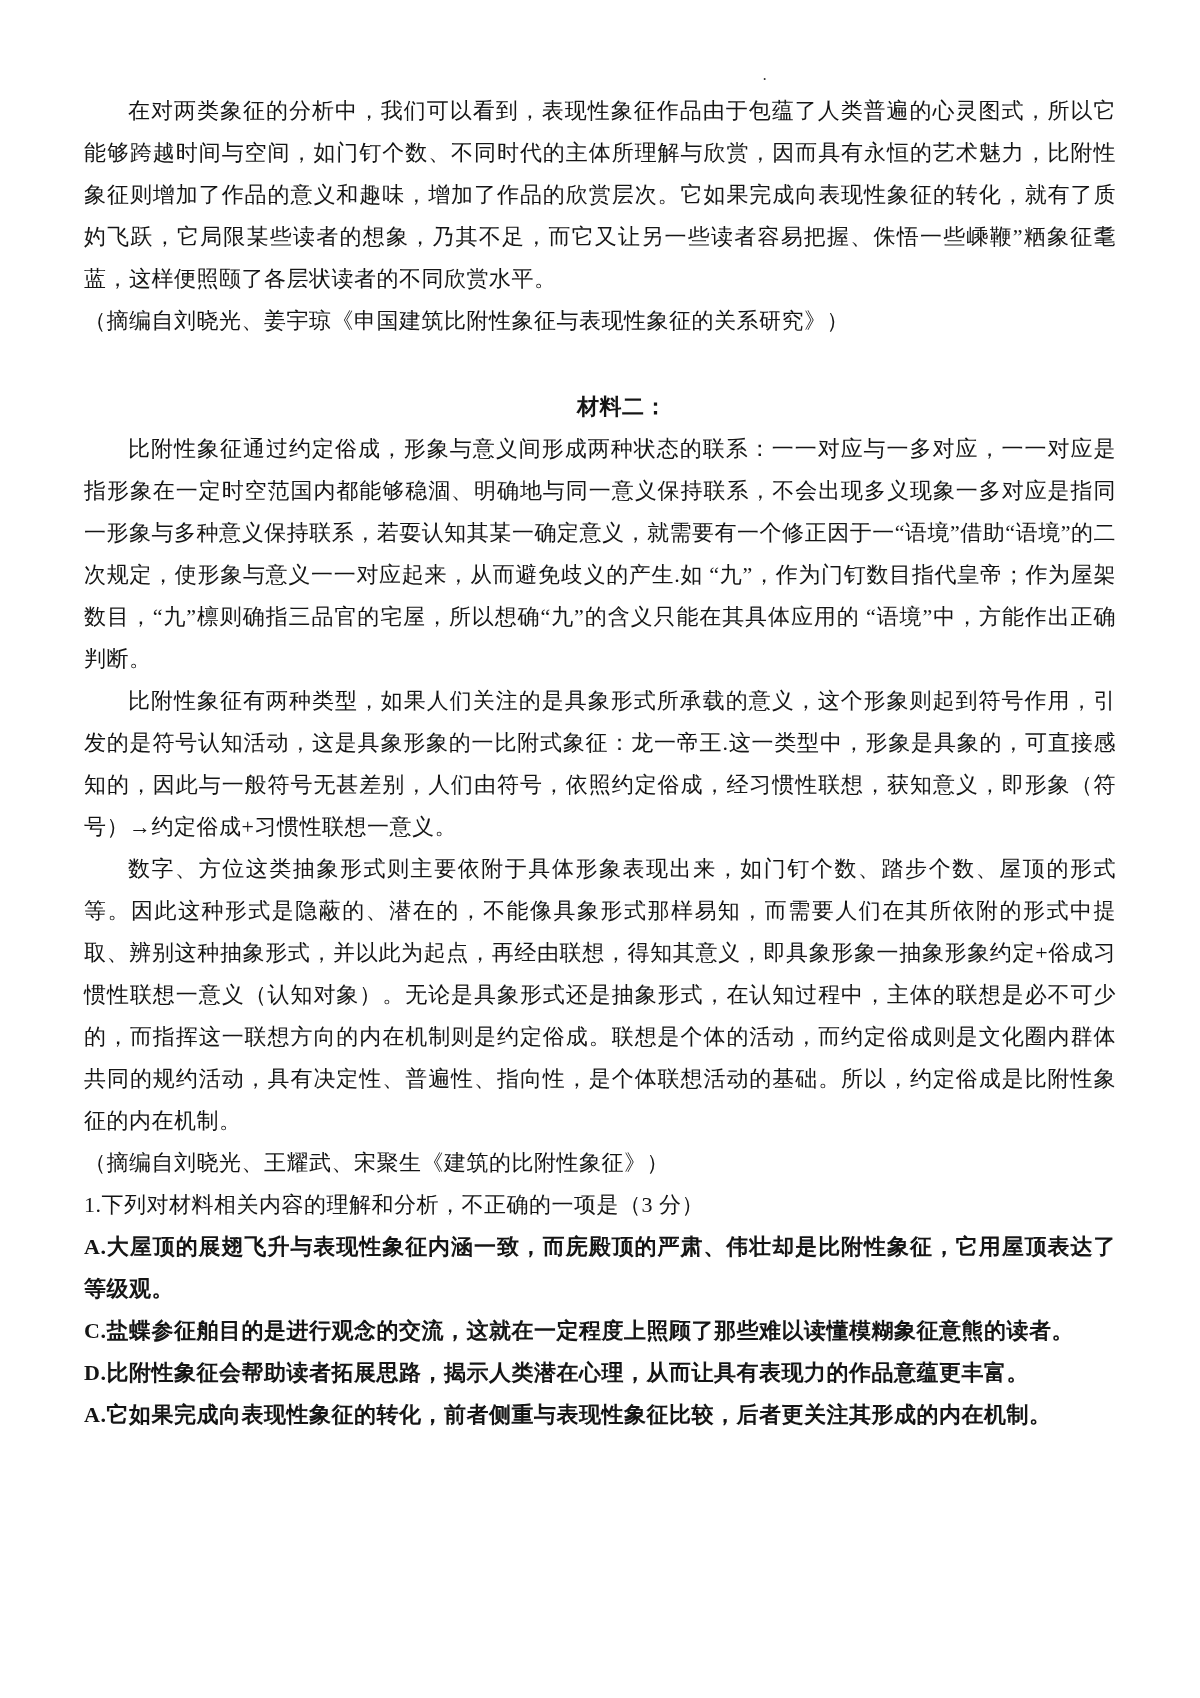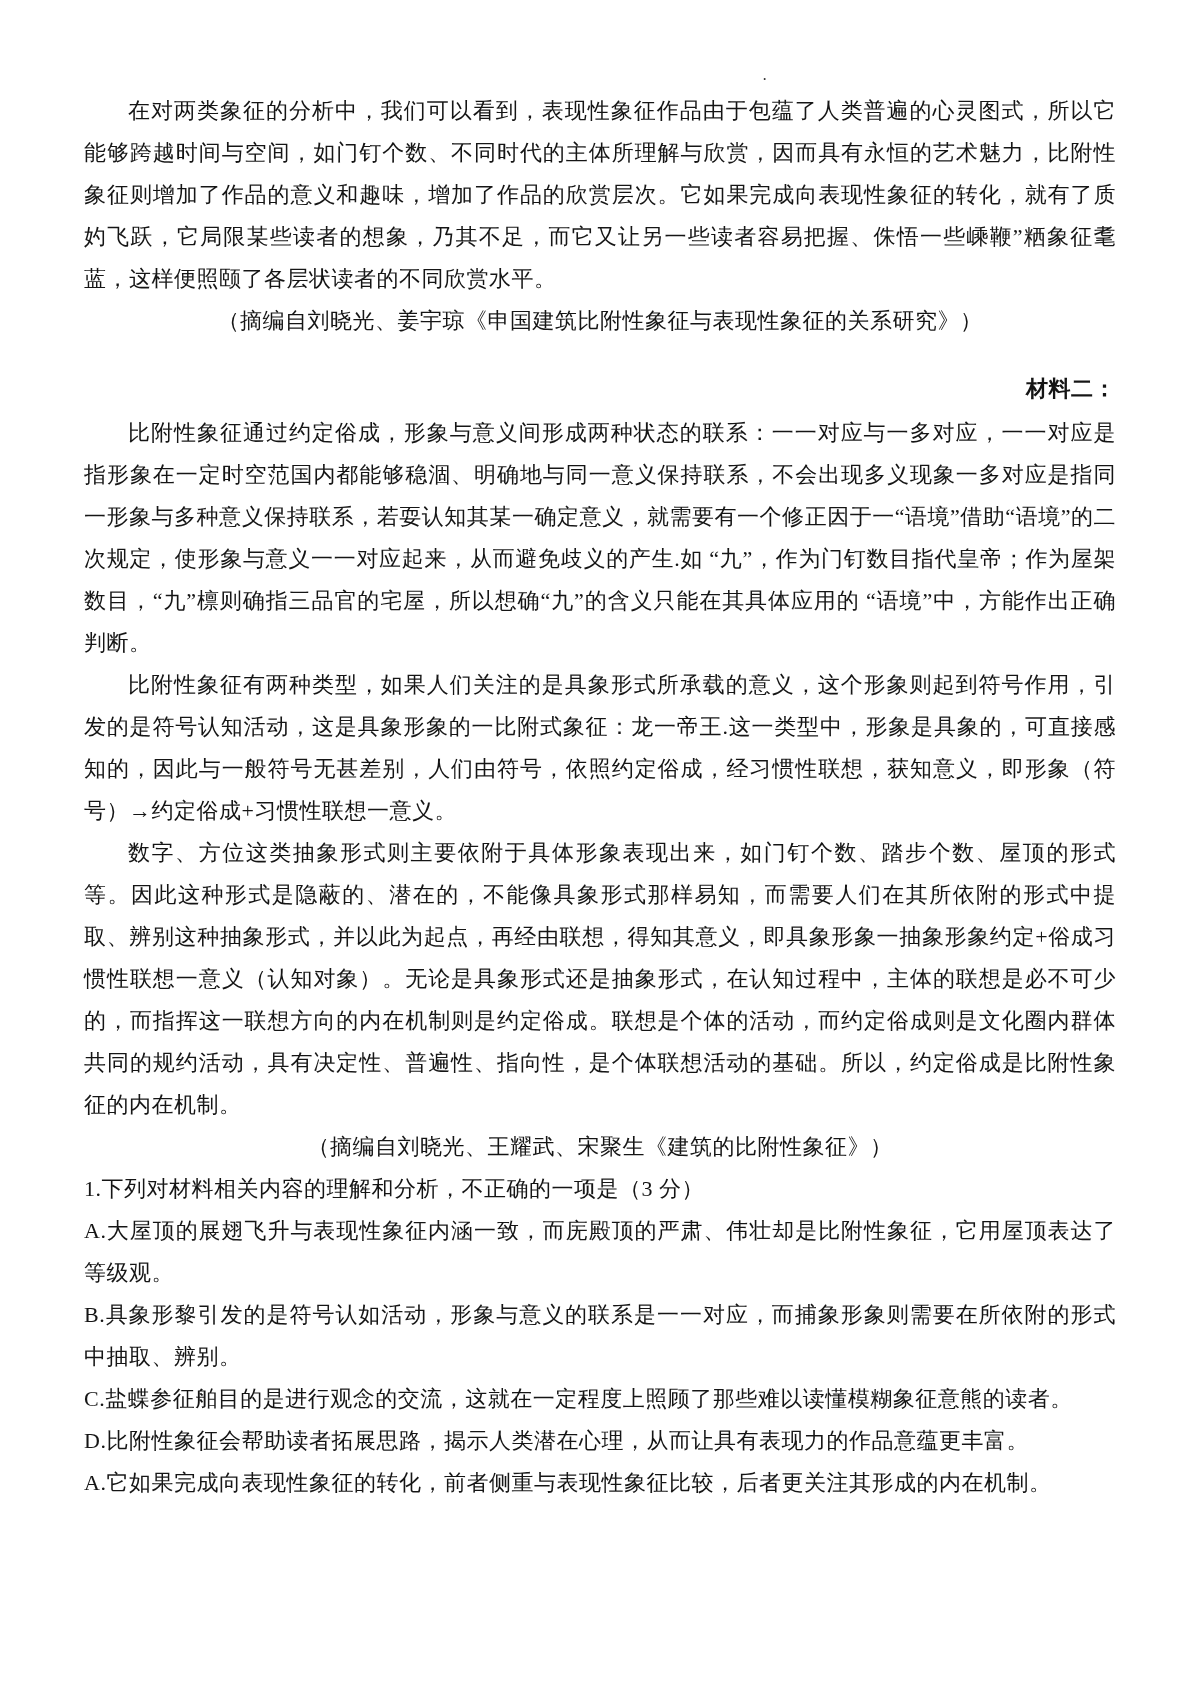--- a/index.html
+++ b/index.html
@@ -21,32 +21,32 @@
   }
   p {
     margin: 0;
     font-size: 22px;
     line-height: 42px;
     text-align: justify;
     letter-spacing: 0.5px;
   }
   .indent { text-indent: 2em; }
   .attr {
-    text-align: center;
+    text-align: left;
     text-indent: 0;
   }
   .heading {
-    font-family: Liberation Mono, monospace;
+    font-family: Liberation Serif, serif;
     font-weight: bold;
     text-indent: 2em;
-    margin-top: 28px;
-    text-align: right;
+    margin-top: 44px;
+    text-align: center;
   }
   .question { text-indent: 0; }
-  .option { text-indent: 0; }
+  .option { text-indent: 0; font-weight: bold; }
   .stray-mark {
     position: absolute;
     left: 762px;
     top: 72px;
     font-size: 16px;
     line-height: 16px;
     color: #333;
   }
 </style>
 </head>
@@ -67,21 +67,20 @@
   <p class="indent">比附性象征有两种类型，如果人们关注的是具象形式所承载的意义，这个形象则起到符号作用，引发的是符号认知活动，这是具象形象的一比附式象征：龙一帝王.这一类型中，形象是具象的，可直接感知的，因此与一般符号无甚差别，人们由符号，依照约定俗成，经习惯性联想，获知意义，即形象（符号）→约定俗成+习惯性联想一意义。</p>
 
   <p class="indent">数字、方位这类抽象形式则主要依附于具体形象表现出来，如门钉个数、踏步个数、屋顶的形式等。因此这种形式是隐蔽的、潜在的，不能像具象形式那样易知，而需要人们在其所依附的形式中提取、辨别这种抽象形式，并以此为起点，再经由联想，得知其意义，即具象形象一抽象形象约定+俗成习惯性联想一意义（认知对象）。无论是具象形式还是抽象形式，在认知过程中，主体的联想是必不可少的，而指挥这一联想方向的内在机制则是约定俗成。联想是个体的活动，而约定俗成则是文化圈内群体共同的规约活动，具有决定性、普遍性、指向性，是个体联想活动的基础。所以，约定俗成是比附性象征的内在机制。</p>
 
   <p class="attr">（摘编自刘晓光、王耀武、宋聚生《建筑的比附性象征》）</p>
 
   <p class="question">1.下列对材料相关内容的理解和分析，不正确的一项是（3 分）</p>
 
   <p class="option">A.大屋顶的展翅飞升与表现性象征内涵一致，而庑殿顶的严肃、伟壮却是比附性象征，它用屋顶表达了等级观。</p>
 
-  <p class="option">B.具象形黎引发的是符号认如活动，形象与意义的联系是一一对应，而捕象形象则需要在所依附的形式中抽取、辨别。</p>
 
   <p class="option">C.盐蝶参征舶目的是进行观念的交流，这就在一定程度上照顾了那些难以读懂模糊象征意熊的读者。</p>
 
   <p class="option">D.比附性象征会帮助读者拓展思路，揭示人类潜在心理，从而让具有表现力的作品意蕴更丰富。</p>
 
 
   <p class="option">A.它如果完成向表现性象征的转化，前者侧重与表现性象征比较，后者更关注其形成的内在机制。</p>
 
 </div>
 

